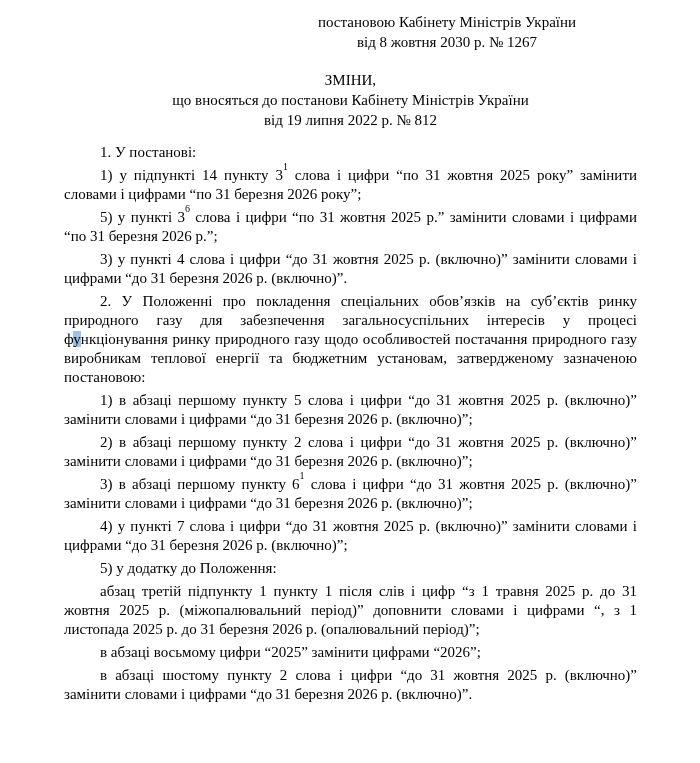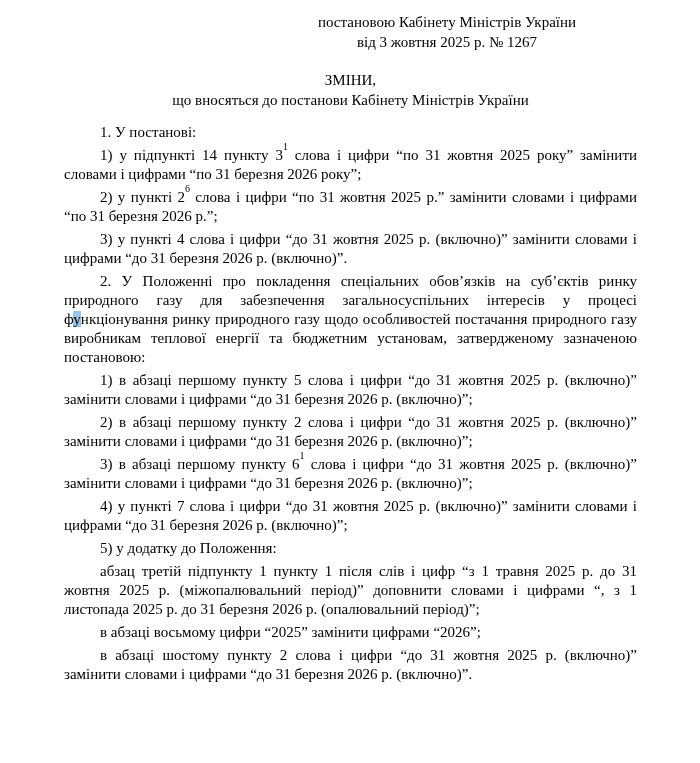--- a/index.html
+++ b/index.html
@@ -56,32 +56,33 @@
     background-color: var(--highlight-color, #9dc3e6);
   }
 </style>
 </head>
 <body style="color: rgb(0, 0, 0); background: rgb(255, 255, 255);">
 
 <div class="page">
 
   <div class="approval-block">
     <div>постановою Кабінету Міністрів України</div>
-    <div>від 3 жовтня 2025 р. № 1267</div>
+    <div>від 8 жовтня 2030 р. № 1267</div>
   </div>
 
   <div class="title-block">
     <div>ЗМІНИ,</div>
     <div>що вносяться до постанови Кабінету Міністрів України</div>
+    <div>від 19 липня 2022 р. № 812</div>
   </div>
 
   <div class="doc-body">
       <p class="para"><span>1. У постанові:</span></p>
       <p class="para"><span>1) у підпункті 14 пункту 3</span><sup class="sup">1</sup><span> слова і цифри “по 31 жовтня 2025 року” замінити словами і цифрами “по 31 березня 2026 року”;</span></p>
-      <p class="para"><span>2) у пункті 2</span><sup class="sup">6</sup><span> слова і цифри “по 31 жовтня 2025 р.” замінити словами і цифрами “по 31 березня 2026 р.”;</span></p>
+      <p class="para"><span>5) у пункті 3</span><sup class="sup">6</sup><span> слова і цифри “по 31 жовтня 2025 р.” замінити словами і цифрами “по 31 березня 2026 р.”;</span></p>
       <p class="para"><span>3) у пункті 4 слова і цифри “до 31 жовтня 2025 р. (включно)” замінити словами і цифрами “до 31 березня 2026 р. (включно)”.</span></p>
       <p class="para"><span>2. У Положенні про покладення спеціальних обов’язків на суб’єктів ринку природного газу для забезпечення загальносуспільних інтересів у процесі ф</span><span class="hl">у</span><span>нкціонування ринку природного газу щодо особливостей постачання природного газу виробникам теплової енергії та бюджетним установам, затвердженому зазначеною постановою:</span></p>
       <p class="para"><span>1) в абзаці першому пункту 5 слова і цифри “до 31 жовтня 2025 р. (включно)” замінити словами і цифрами “до 31 березня 2026 р. (включно)”;</span></p>
       <p class="para"><span>2) в абзаці першому пункту 2 слова і цифри “до 31 жовтня 2025 р. (включно)” замінити словами і цифрами “до 31 березня 2026 р. (включно)”;</span></p>
       <p class="para"><span>3) в абзаці першому пункту 6</span><sup class="sup">1</sup><span> слова і цифри “до 31 жовтня 2025 р. (включно)” замінити словами і цифрами “до 31 березня 2026 р. (включно)”;</span></p>
       <p class="para"><span>4) у пункті 7 слова і цифри “до 31 жовтня 2025 р. (включно)” замінити словами і цифрами “до 31 березня 2026 р. (включно)”;</span></p>
       <p class="para"><span>5) у додатку до Положення:</span></p>
       <p class="para"><span>абзац третій підпункту 1 пункту 1 після слів і цифр “з 1 травня 2025 р. до 31 жовтня 2025 р. (міжопалювальний період)” доповнити словами і цифрами “, з 1 листопада 2025 р. до 31 березня 2026 р. (опалювальний період)”;</span></p>
       <p class="para"><span>в абзаці восьмому цифри “2025” замінити цифрами “2026”;</span></p>
       <p class="para"><span>в абзаці шостому пункту 2 слова і цифри “до 31 жовтня 2025 р. (включно)” замінити словами і цифрами “до 31 березня 2026 р. (включно)”.</span></p>

